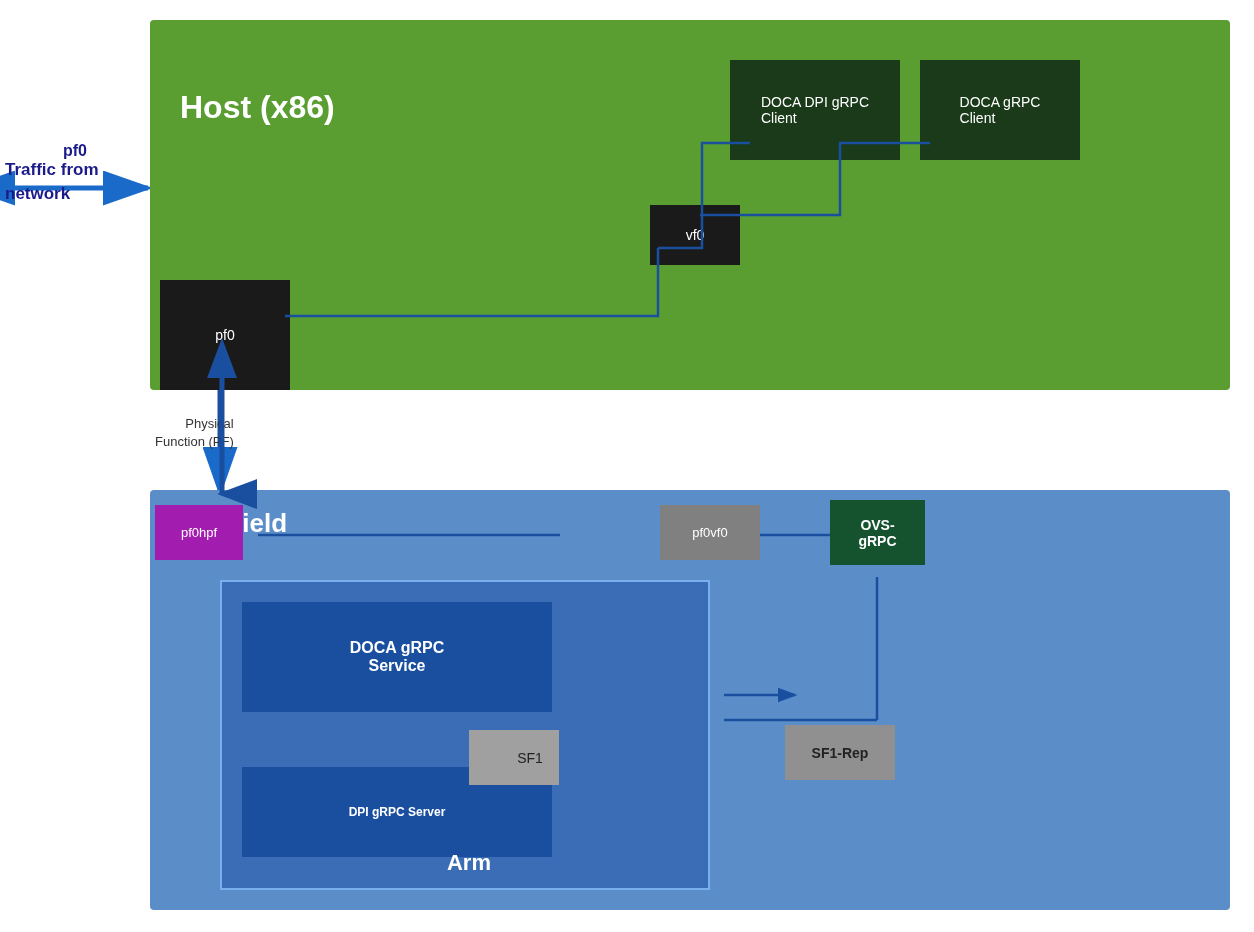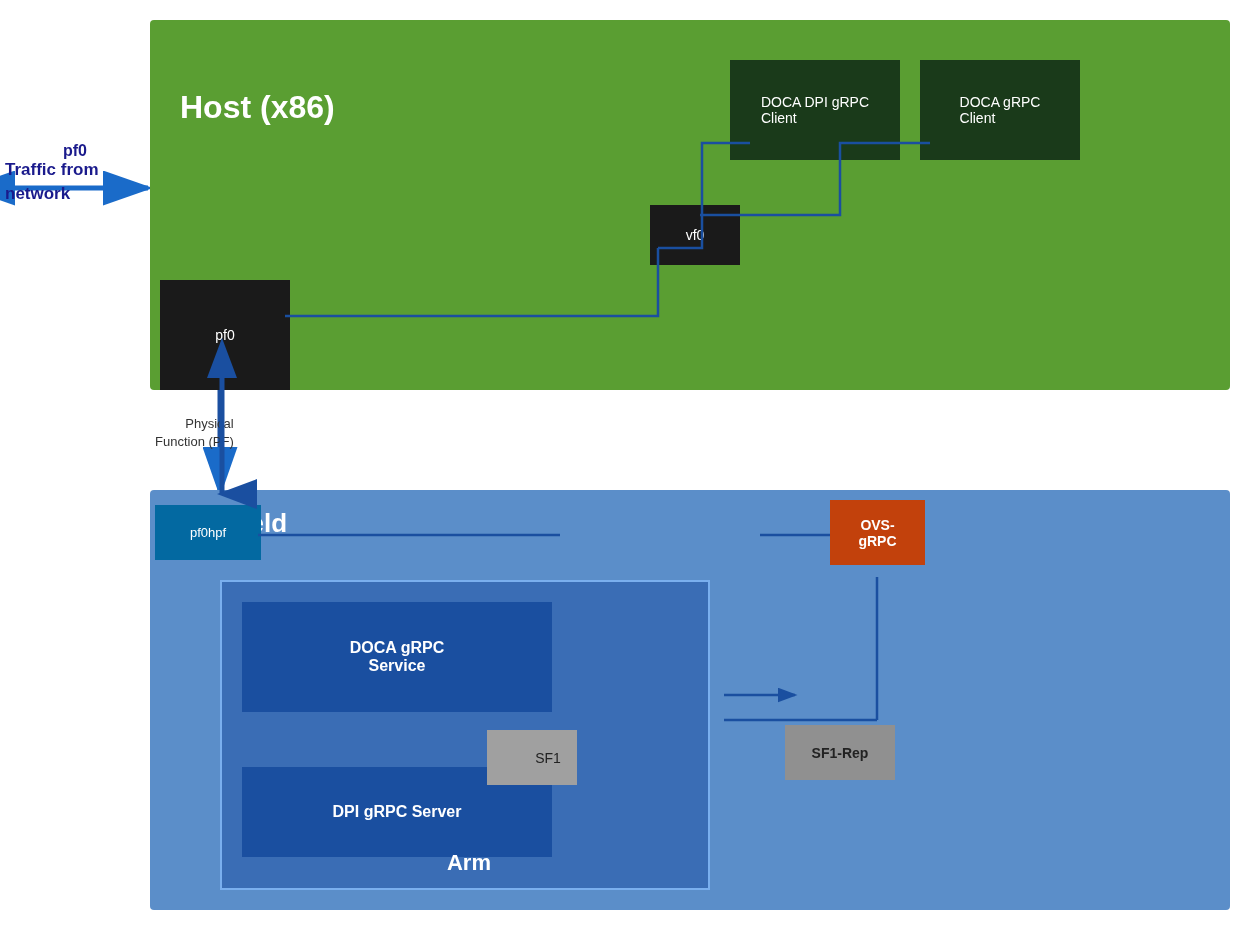--- a/index.html
+++ b/index.html
@@ -172,46 +172,50 @@
   </div>
 </div>
 
 <div style="position:absolute;top:415px;left:155px;font-size:13px;color:#333;line-height:1.4;text-align:right;">
   Physical<br>Function (PF)
 </div>
 
 <div class="bluefield-area">
   <div class="bluefield-label">BlueField</div>
 
-  <div style="position:absolute;top:15px;left:5px;width:106px;height:55px;background:#0369a1;color:white;
+  <div style="position:absolute;top:15px;left:5px;width:88px;height:55px;background:#a21caf;color:white;
               display:flex;align-items:center;justify-content:center;font-size:13px;">
     <span>pf0hpf</span>
   </div>
 
-
-  <div style="position:absolute;top:10px;left:680px;width:95px;height:65px;background:#c2410c;color:white;
+  <div style="position:absolute;top:15px;left:510px;width:100px;height:55px;background:#808080;color:white;
+              display:flex;align-items:center;justify-content:center;font-size:13px;">
+    <span>pf0vf0</span>
+  </div>
+
+  <div style="position:absolute;top:10px;left:680px;width:95px;height:65px;background:#14532d;color:white;
               display:flex;align-items:center;justify-content:center;font-size:14px;font-weight:bold;text-align:center;">
     <span>OVS-<br>gRPC</span>
   </div>
 
   <div style="position:absolute;top:90px;left:70px;width:490px;height:310px;background:#3a6db5;border:2px solid #7aafee;">
 
     <div style="position:absolute;top:20px;left:20px;width:310px;height:110px;background:#1a4fa0;
                 color:white;display:flex;align-items:center;justify-content:center;
                 font-size:16px;font-weight:bold;text-align:center;">
       <span>DOCA gRPC<br>Service</span>
     </div>
 
     <div style="position:absolute;top:185px;left:20px;width:310px;height:90px;background:#1a4fa0;
                 color:white;display:flex;align-items:center;justify-content:center;
-                font-size:16px;font-weight:bold;">
+                font-size:12px;font-weight:bold;">
       <span>DPI gRPC Server</span>
     </div>
 
-    <div style="position:absolute;top:148px;left:265px;width:90px;height:55px;background:#a0a0a0;
+    <div style="position:absolute;top:148px;left:247px;width:90px;height:55px;background:#a0a0a0;
                 color:#222;display:flex;align-items:center;justify-content:center;font-size:14px;padding-left:32px;">
       <span>SF1</span>
     </div>
 
     <div style="position:absolute;bottom:12px;left:8px;right:0;text-align:center;color:white;font-size:22px;font-weight:bold;">Arm</div>
   </div>
 
   <div style="position:absolute;top:235px;left:635px;width:110px;height:55px;background:#909090;
               color:#222;display:flex;align-items:center;justify-content:center;font-size:14px;font-weight:bold;">
     <span>SF1-Rep</span>

